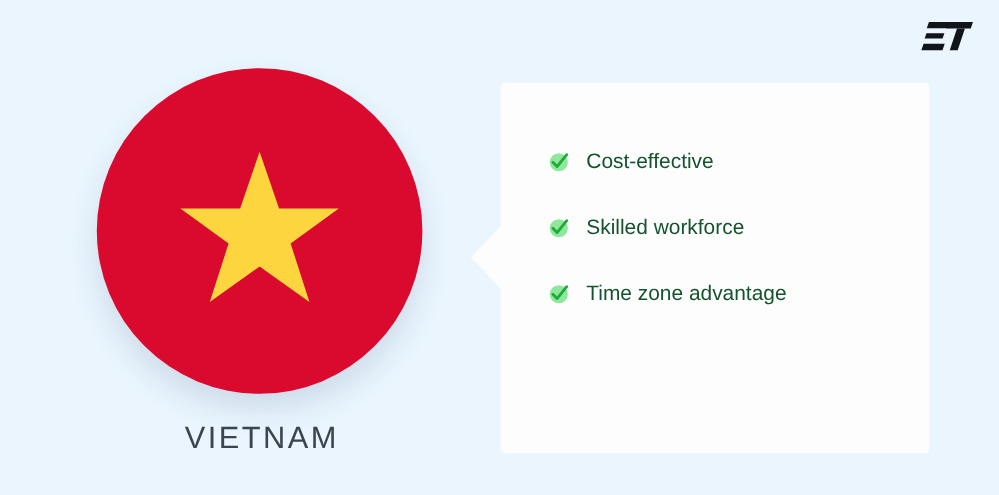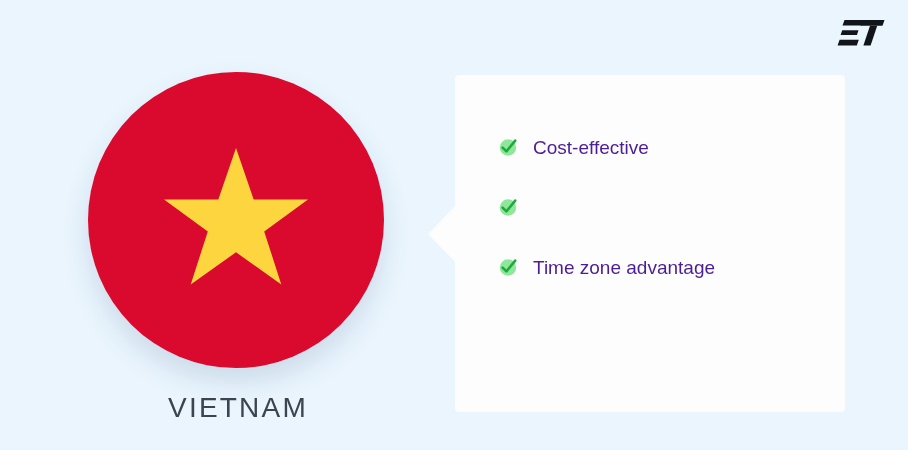--- a/index.html
+++ b/index.html
@@ -22,21 +22,21 @@
     right: 22px;
     width: 52px;
     height: 34px;
   }
   .brand-logo svg { display: block; width: 100%; height: 100%; }
 
   
   .flag-block {
     position: absolute;
     left: 88px;
-    top: 72px;
+    top: 62px;
     width: 300px;
     text-align: center;
   }
   .flag-circle {
     position: relative;
     width: 296px;
     height: 296px;
     border-radius: 50%;
     background: #da0a2e;
     box-shadow: 0 14px 26px rgba(90,120,160,0.20);
@@ -110,21 +110,21 @@
     height: 20px;
     margin-right: 15px;
     display: flex;
     align-items: center;
     justify-content: center;
   }
   .check-icon svg { display: block; width: 20px; height: 20px; }
 
   .benefit-label {
     font-size: 19px;
-    color: #4c1d95;
+    color: #14532d;
     line-height: 1;
     white-space: nowrap;
   }
 </style>
 </head>
 <body>
 
 <div class="brand-logo" aria-label="ET">
   <svg viewBox="0 0 52 34" xmlns="http://www.w3.org/2000/svg">
     <g fill="#111418">
@@ -165,20 +165,21 @@
       <span class="benefit-label">Cost-effective</span>
     </li>
 
     <li class="benefit-item">
       <span class="check-icon">
         <svg viewBox="0 0 20 20" xmlns="http://www.w3.org/2000/svg">
           <circle cx="10" cy="10.5" r="8.2" fill="#8fe79c"></circle>
           <path d="M4.6 10.6 L8.4 14.4 L17.2 3.6" fill="none" stroke="#1faa3c" stroke-width="2.6" stroke-linecap="round" stroke-linejoin="round"></path>
         </svg>
       </span>
+      <span class="benefit-label">Skilled workforce</span>
     </li>
 
     <li class="benefit-item">
       <span class="check-icon">
         <svg viewBox="0 0 20 20" xmlns="http://www.w3.org/2000/svg">
           <circle cx="10" cy="10.5" r="8.2" fill="#8fe79c"></circle>
           <path d="M4.6 10.6 L8.4 14.4 L17.2 3.6" fill="none" stroke="#1faa3c" stroke-width="2.6" stroke-linecap="round" stroke-linejoin="round"></path>
         </svg>
       </span>
       <span class="benefit-label">Time zone advantage</span>

